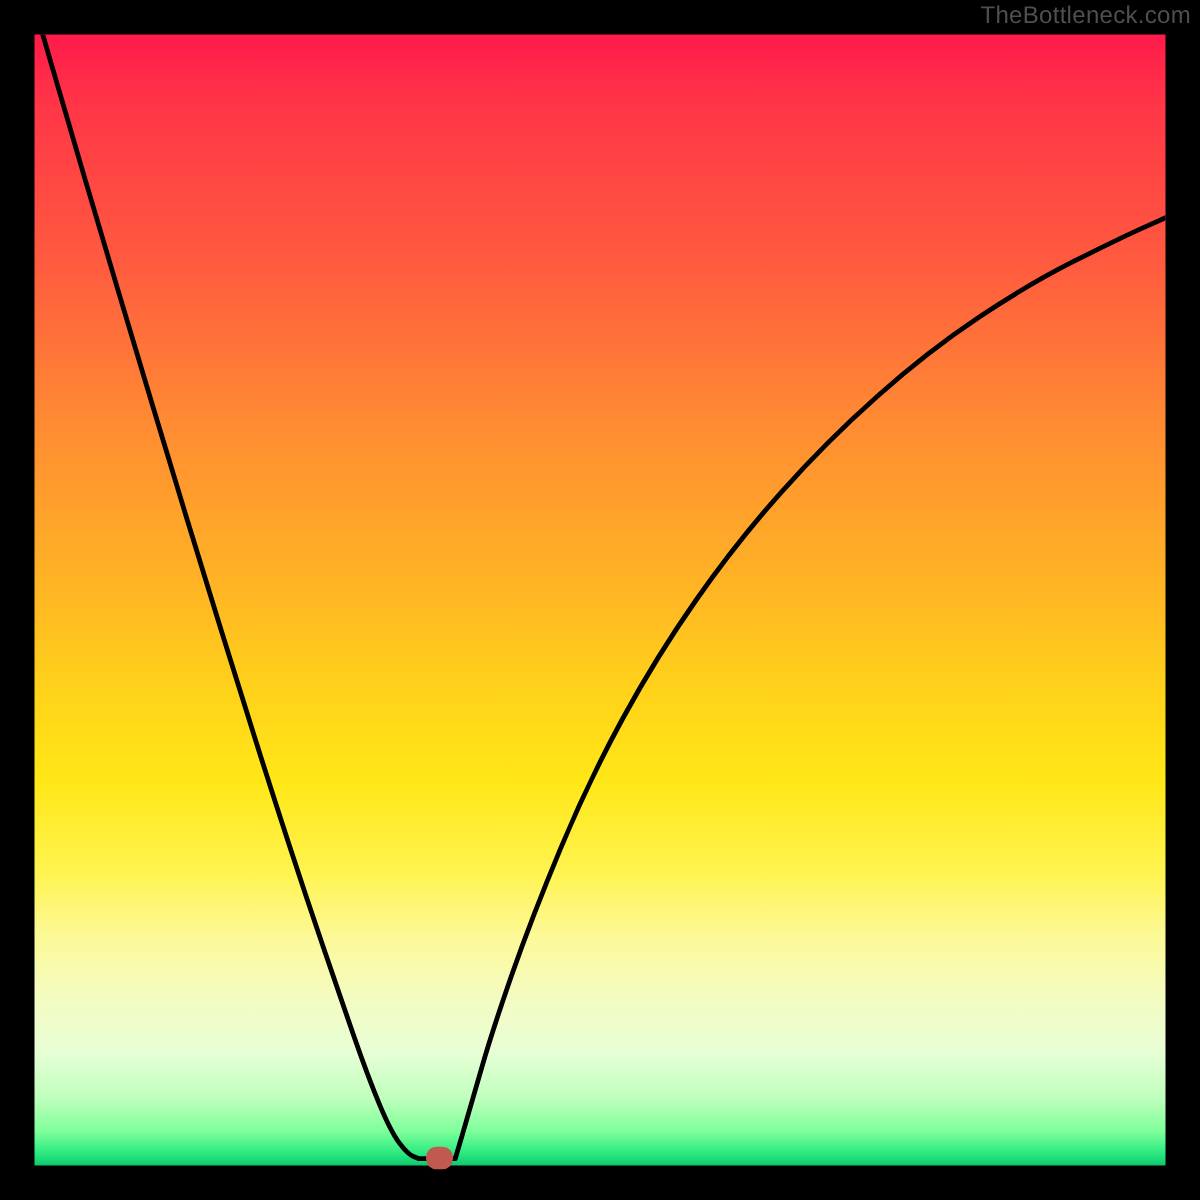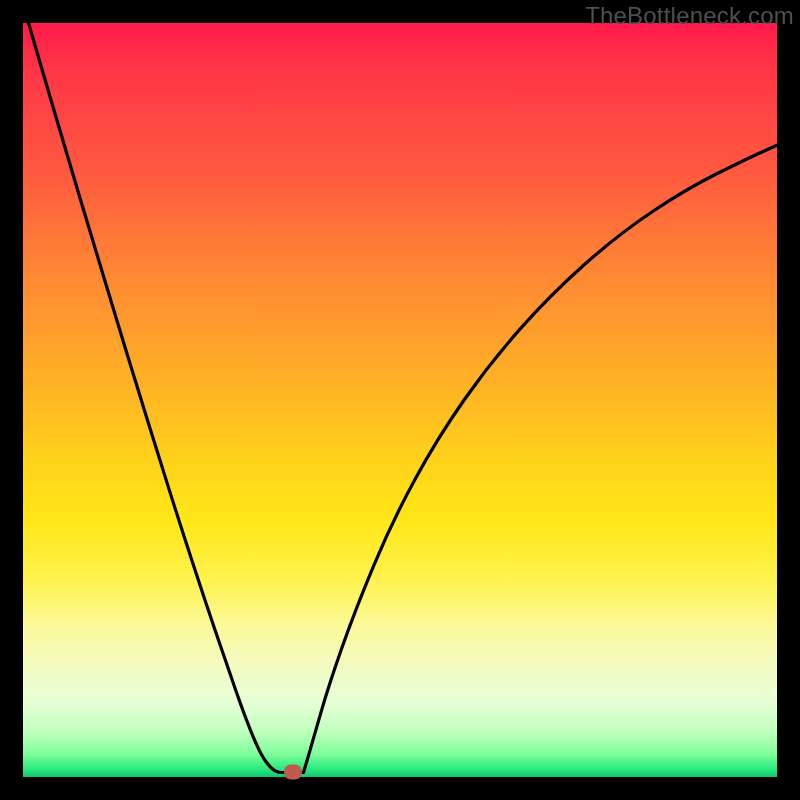--- a/index.html
+++ b/index.html
@@ -24,21 +24,21 @@
     left: 0;
     top: 0;
     width: 754px;
     height: 754px;
   }
   .watermark {
     position: absolute;
     top: 2px;
     right: 6px;
     color: #4f4f4f;
-    font-size: 24px;
+    font-size: 16px;
     font-weight: 500;
     letter-spacing: 0.2px;
     z-index: 10;
   }
   .gradient {
     position: absolute;
     left: 0;
     top: 0;
     width: 754px;
     height: 754px;

